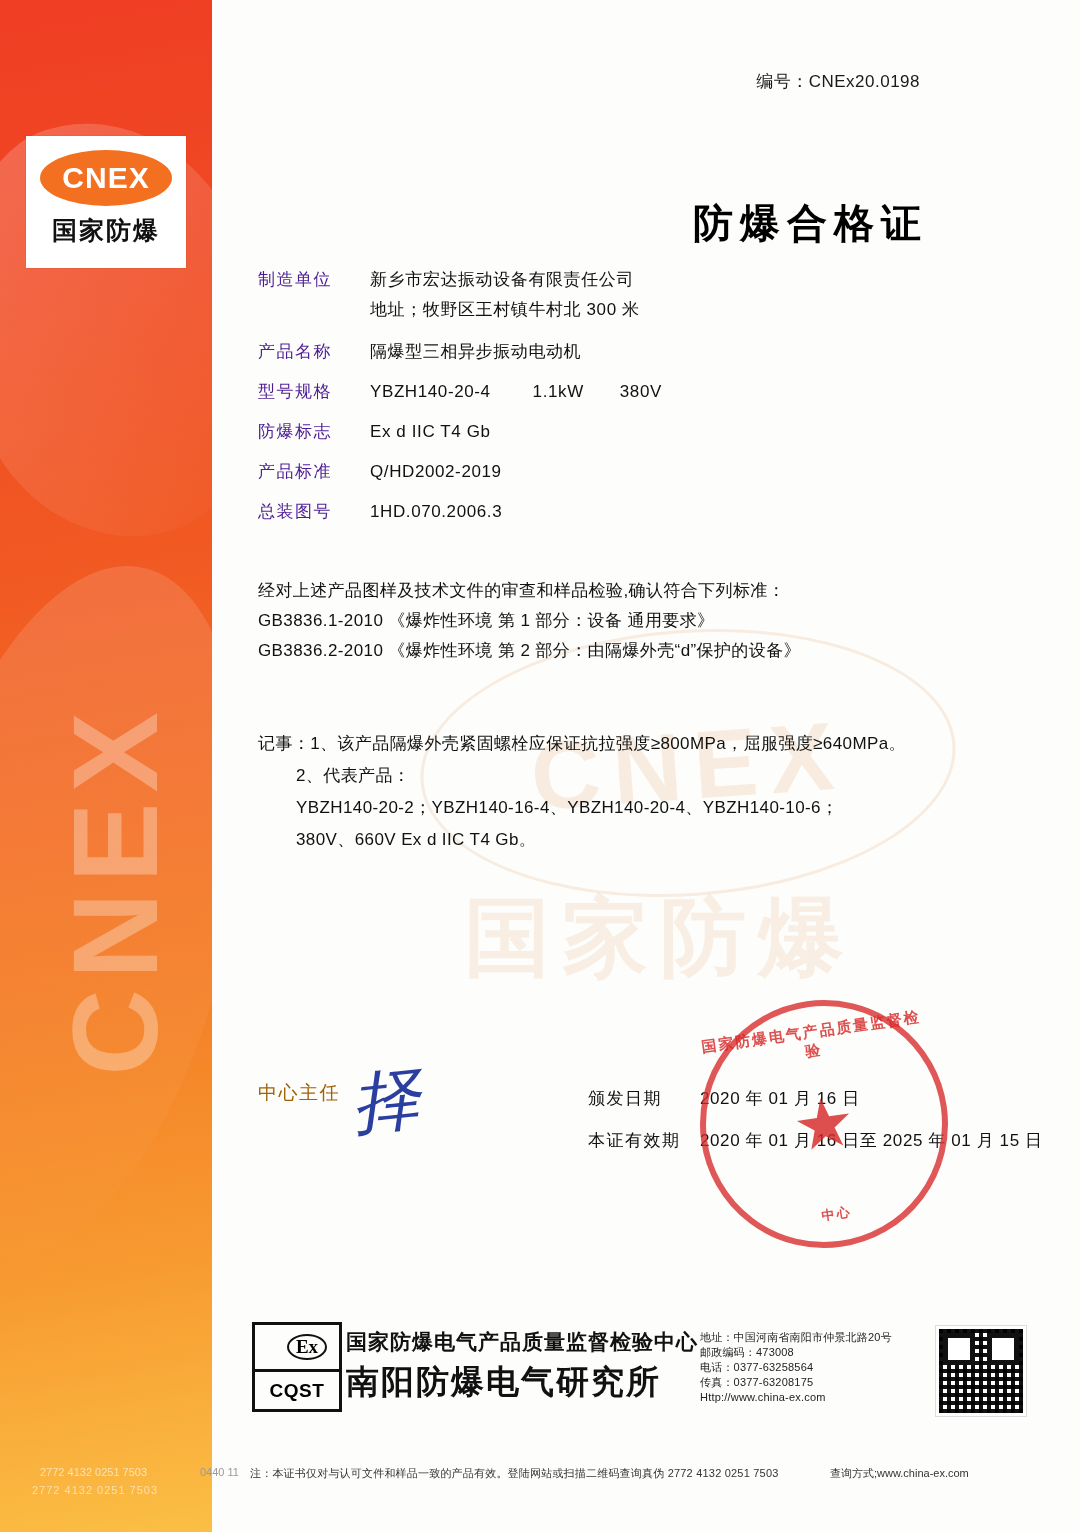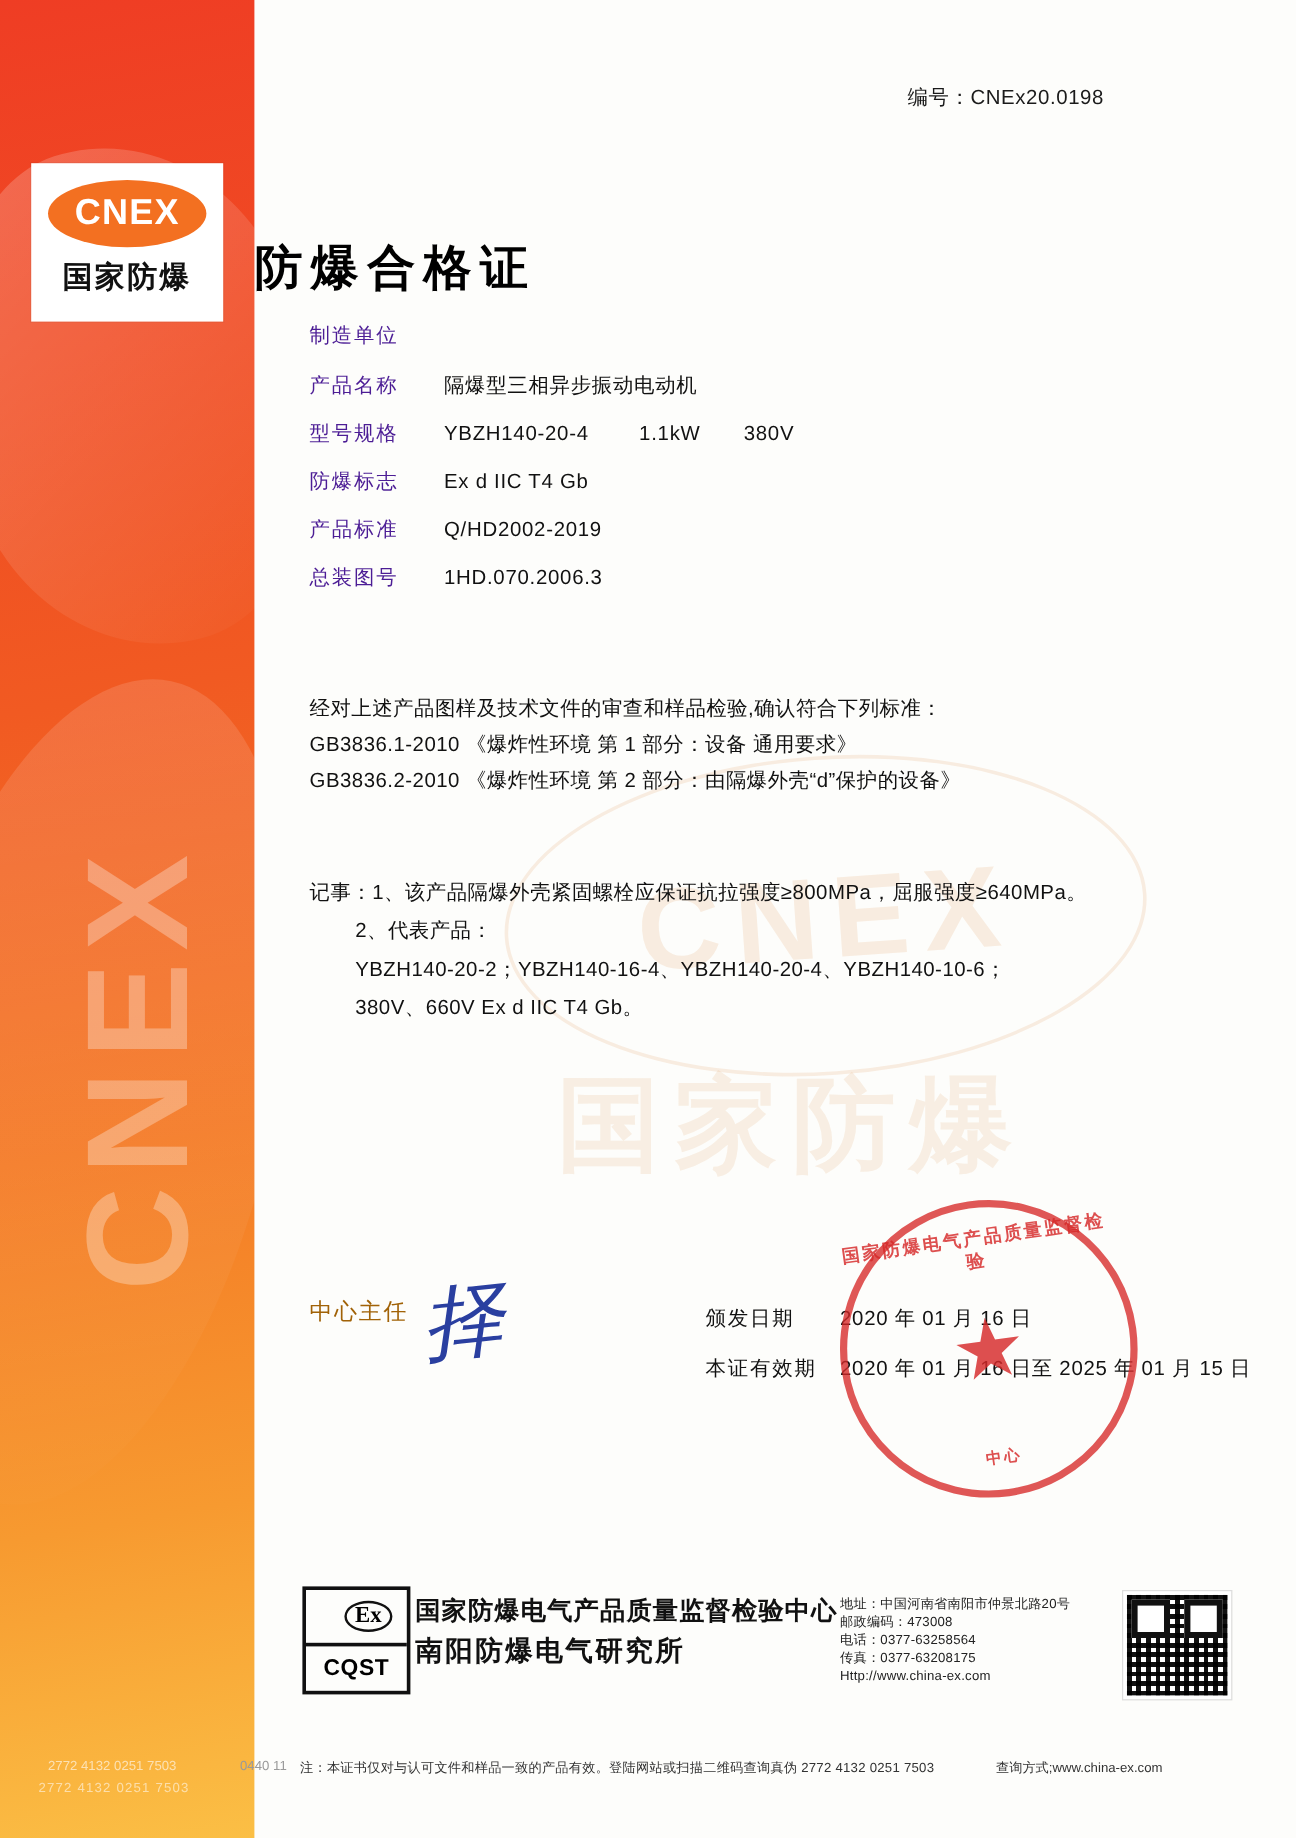--- a/index.html
+++ b/index.html
@@ -123,21 +123,21 @@
     color: #1a1a1a;
     letter-spacing: 0.5px;
   }
 
   
   .title {
     position: absolute;
     left: 212px;
     top: 196px;
     width: 716px;
-    text-align: left;
+    text-align: right;
     font-size: 40px;
     font-weight: bold;
     letter-spacing: 7px;
     color: #000;
   }
 
   
   .fields {
     position: absolute;
     left: 258px;
@@ -337,21 +337,21 @@
     left: 346px;
     top: 1328px;
     color: #111;
   }
   .org-line1 {
     font-size: 21px;
     letter-spacing: 1px;
     font-weight: bold;
   }
   .org-line2 {
-    font-size: 23px;
+    font-size: 33px;
     letter-spacing: 2px;
     font-weight: bold;
     margin-top: 4px;
   }
   .contact {
     position: absolute;
     left: 700px;
     top: 1330px;
     font-size: 11px;
     line-height: 15px;
@@ -438,20 +438,24 @@
 
   <div class="wm-ellipse">
     <div class="wm-txt">CNEX</div>
   </div>
   <div class="wm-big">国家防爆</div>
 
   <div class="fields">
 
     <div class="frow">
       <div class="flabel">制造单位</div>
+      <div class="fvalue">
+        <span>新乡市宏达振动设备有限责任公司</span>
+        <span class="sub">地址；牧野区王村镇牛村北 300 米</span>
+      </div>
     </div>
 
     <div class="frow" style="margin-top:18px;">
       <div class="flabel">产品名称</div>
       <div class="fvalue">隔爆型三相异步振动电动机</div>
     </div>
 
     <div class="frow" style="margin-top:16px;">
       <div class="flabel">型号规格</div>
       <div class="fvalue">

